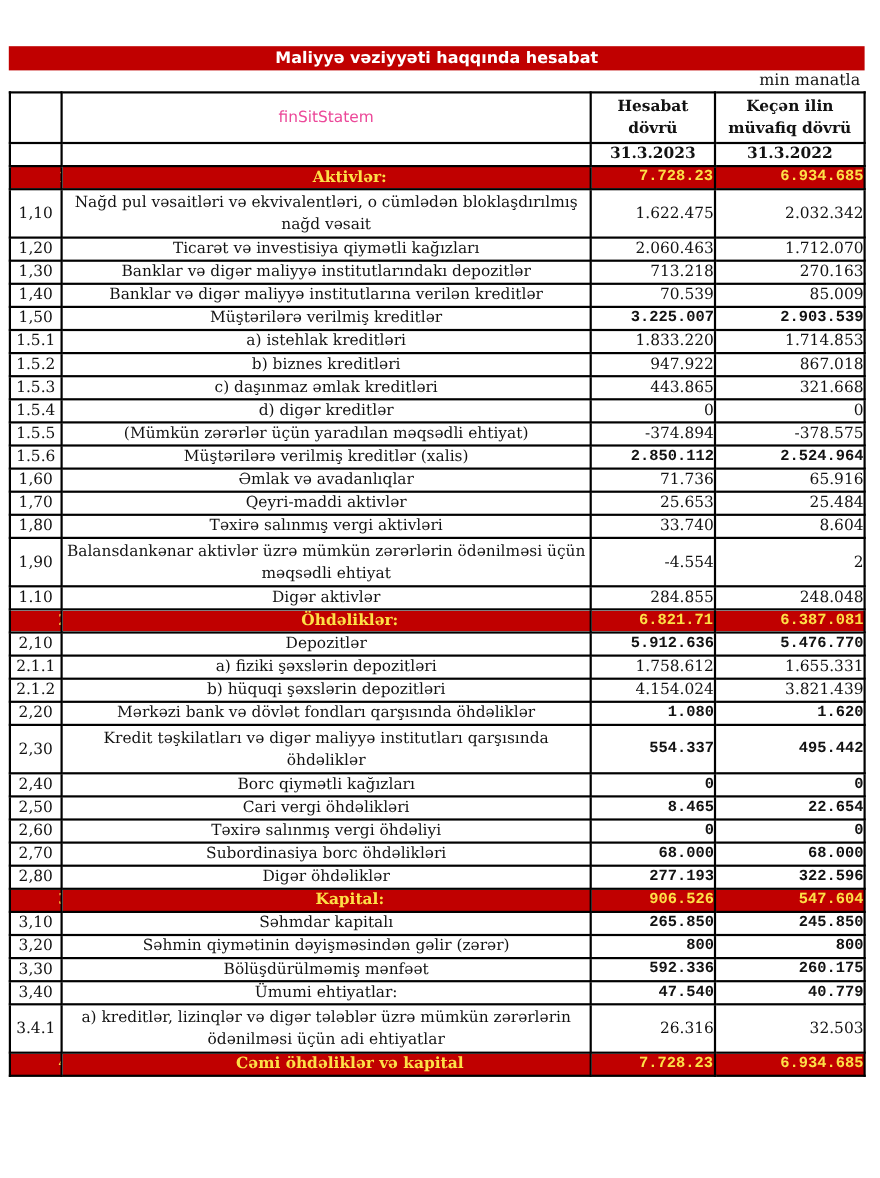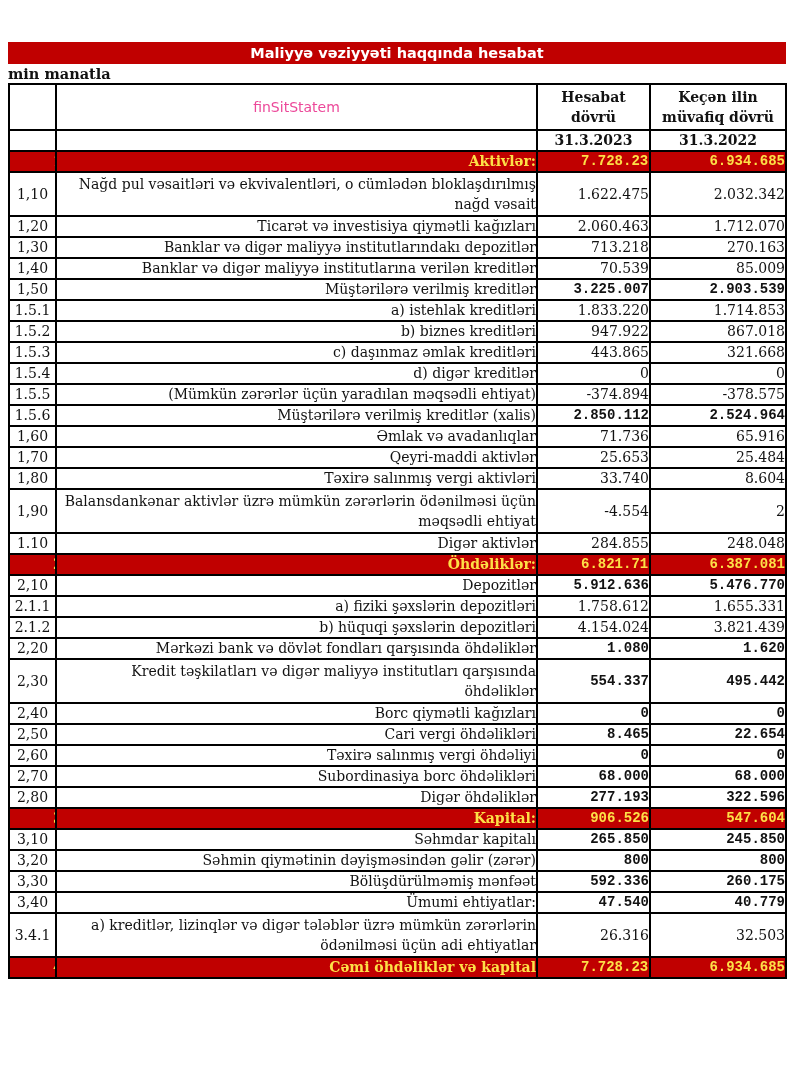--- a/index.html
+++ b/index.html
@@ -20,23 +20,23 @@
     line-height: 22px;
     text-align: center;
     font-family: "DejaVu Sans", "Liberation Sans", sans-serif;
     font-weight: bold;
     font-size: 14.5px;
   }
 
   .unit-note {
     height: 19px;
     line-height: 19px;
-    text-align: left;
+    text-align: right;
     padding-right: 4px;
-    font-weight: bold;
+    font-weight: normal;
     font-size: 14.5px;
   }
 
   table.fin {
     border-collapse: collapse;
     width: 778px;
     table-layout: fixed;
   }
   table.fin th, table.fin td {
     border: 2px solid #000000;
@@ -60,21 +60,21 @@
     font-size: 14px;
   }
   tr.hdr1 th.col1 .wrapcap { max-width: 78px; }
   tr.hdr1 th.col2 .wrapcap { max-width: 122px; }
   tr.hdr2 th { height: 19px; line-height: 19px; font-size: 14px; }
 
   tbody td { height: 19px; line-height: 19px; }
   tbody tr.tall td { height: 42px; line-height: 20px; }
 
   td.num { text-align: center; }
-  td.label { text-align: right; padding: 1px 4px 1px 4px; }
+  td.label { text-align: center; padding: 1px 4px 1px 4px; }
   td.val { text-align: right; padding-right: 5px; }
   td.val.b { font-weight: bold; font-family: Liberation Mono, monospace; }
 
   tr.section td { background: var(--red, #C00000); color: #fde047; font-weight: bold; padding-left: 43px; }
 </style>
 </head>
 <body>
 
 <div class="page">
 

